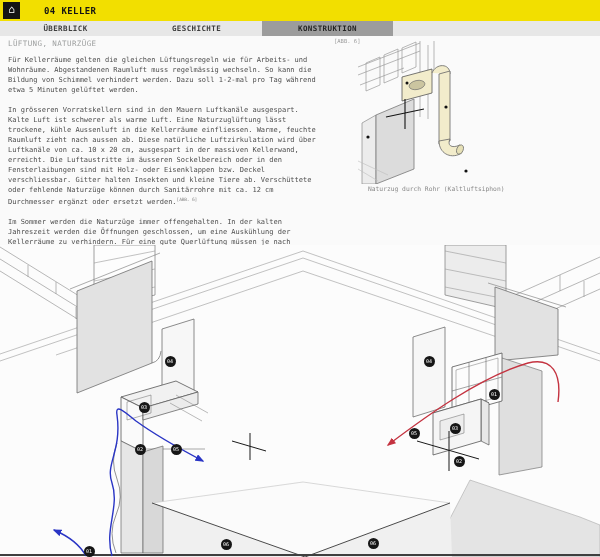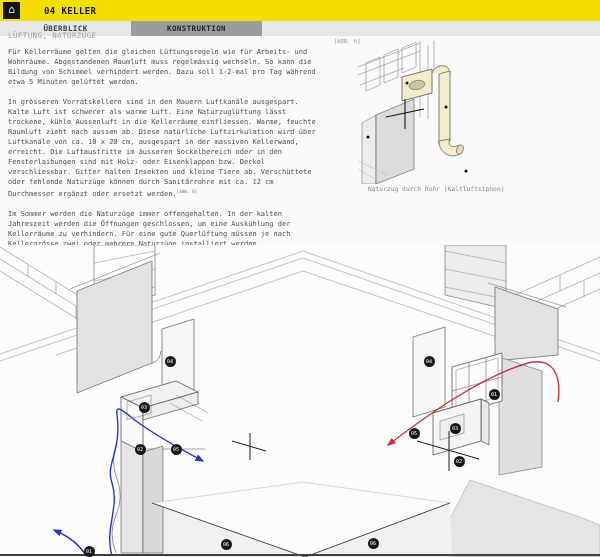--- a/index.html
+++ b/index.html
@@ -15,21 +15,21 @@
   .apptitle{font-size:9px;font-weight:bold;color:#141414;margin-left:24px;letter-spacing:.4px;}
 
   
   .tabs{position:absolute;left:0;top:21px;width:600px;height:15px;background:#E7E7E7;display:flex;}
   .tab{width:131px;height:15px;display:flex;align-items:center;justify-content:center;
        font-size:7.5px;font-weight:bold;color:#3D3D3D;letter-spacing:.4px;cursor:pointer;}
   .tab.active{background:#9C9C9C;color:#242424;}
 
   
   .article{position:absolute;left:8px;top:30px;width:324px;}
-  .article h2{margin:1px 0 7px 0;font-size:7.5px;font-weight:normal;color:#9EA0A0;letter-spacing:.4px;}
+  .article h2{margin:9px 0 7px 0;font-size:7.5px;font-weight:normal;color:#9EA0A0;letter-spacing:.4px;}
   .article p{margin:0 0 10px 0;font-size:7px;line-height:10px;color:#4E4E4E;}
   .ptext{white-space:pre-line;margin-top:29px;}
   sup.figref{font-size:4.6px;color:#8a8a8a;letter-spacing:-.2px;}
 
   
   .figure{position:absolute;left:330px;top:36px;width:270px;height:208px;}
   .figref-label{position:absolute;left:4px;top:2px;font-size:5.5px;color:#9a9a9a;}
   .figure svg{position:absolute;left:28px;top:5px;}
   .fig-caption{position:absolute;left:38px;top:149px;font-size:6.3px;color:#8a8a8a;}
 
@@ -46,20 +46,21 @@
 
 <div class="app">
 
   <header class="topbar" style="background: rgb(242, 223, 0);">
     <div class="logo">⌂</div>
     <span class="apptitle">04 KELLER</span>
   </header>
 
   <nav class="tabs">
     <div class="tab">ÜBERBLICK</div>
+    <div class="tab">GESCHICHTE</div>
     <div class="tab active">KONSTRUKTION</div>
   </nav>
 
   <section class="article">
     <h2>LÜFTUNG, NATURZÜGE</h2>
     <p><span class="ptext">Für Kellerräume gelten die gleichen Lüftungsregeln wie für Arbeits- und
 Wohnräume. Abgestandenen Raumluft muss regelmässig wechseln. So kann die
 Bildung von Schimmel verhindert werden. Dazu soll 1-2-mal pro Tag während
 etwa 5 Minuten gelüftet werden.</span></p>
     <p><span class="ptext">In grösseren Vorratskellern sind in den Mauern Luftkanäle ausgespart.

